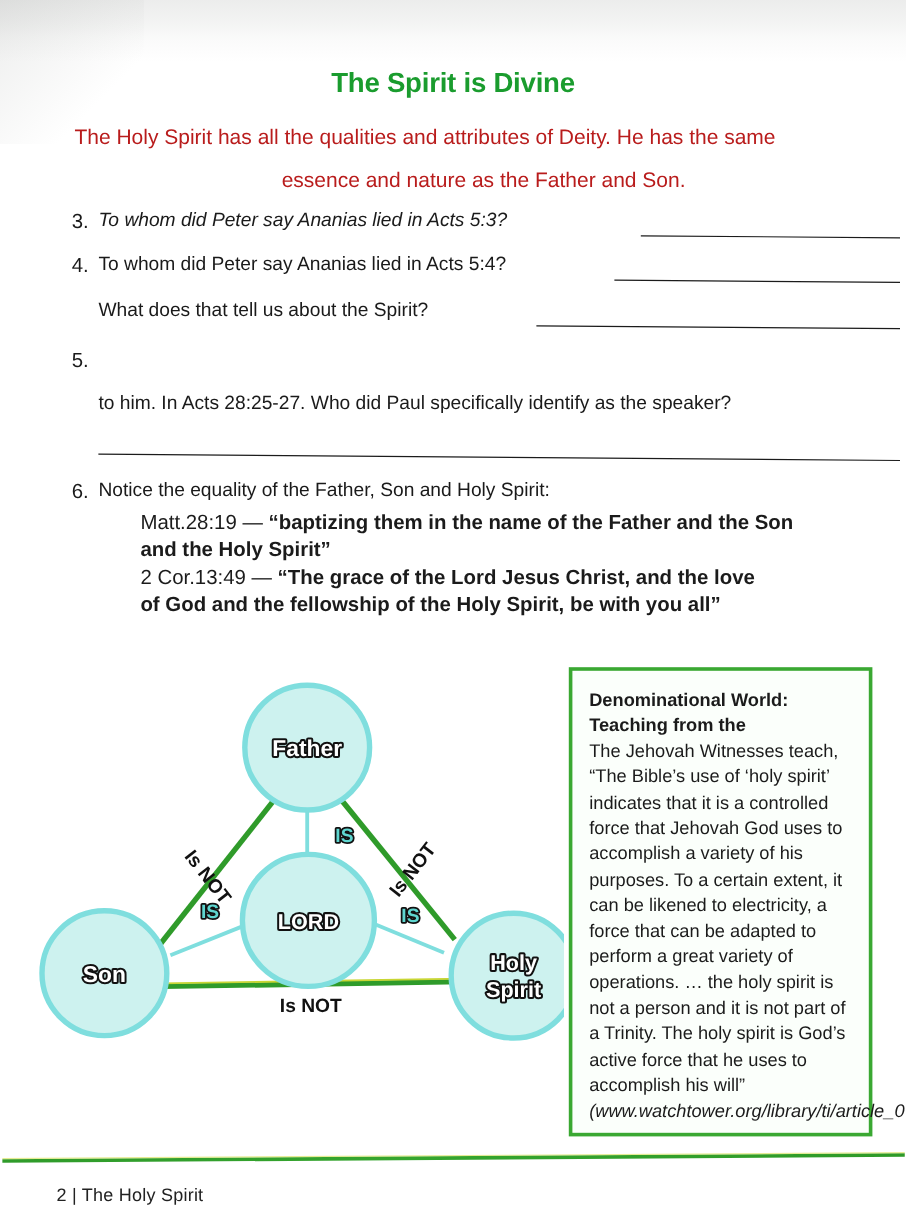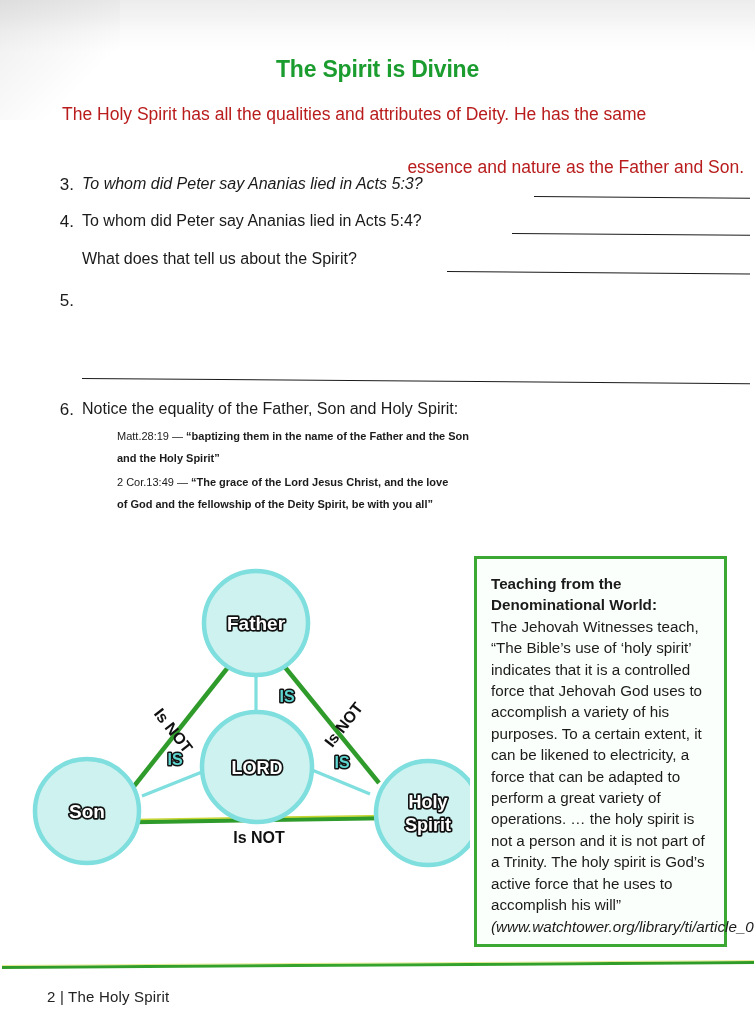--- a/index.html
+++ b/index.html
@@ -57,21 +57,21 @@
   .intro {
     position: absolute;
     left: 62px; top: 96px;
     width: 682px;
     font-size: 17.5px;
     line-height: 36px;
     color: #b91c1c;
     text-align: justify;
     text-justify: inter-word;
   }
-  .intro .l2 { text-align: right; margin-top: 17px; }
+  .intro .l2 { text-align: center; }
   .q-num {
     position: absolute;
     text-align: right;
     width: 26px;
     font-size: 17px;
   }
   .q-body { position: absolute; }
 
   .ans-line {
     position: absolute;
@@ -79,21 +79,21 @@
     height: 0;
   }
   .ans-line.tilt {
     transform: rotate(0.45deg);
     transform-origin: left center;
   }
 
   
   .scrip {
     position: absolute;
-    font-size: 11px;
+    font-size: 17px;
     line-height: 22px;
     color: #1b1b1b;
   }
   .scrip .ref { font-weight: normal; }
   .scrip .quote { font-weight: bold; }
 
   
   .diagram {
     position: absolute;
     left: 30px; top: 568px;
@@ -168,33 +168,34 @@
   <div class="ans-line tilt" style="left:534px; top:196px; width:216px;"></div>
 
   <div class="q-num" style="left:48px; top:212px;">4.</div>
   <div class="q-body" style="left:82px; top:212px;">To whom did Peter say Ananias lied in Acts 5:4?</div>
   <div class="ans-line tilt" style="left:512px; top:233px; width:238px;"></div>
 
   <div class="q-body" style="left:82px; top:250px;">What does that tell us about the Spirit?</div>
   <div class="ans-line tilt" style="left:447px; top:271px; width:303px;"></div>
 
   <div class="q-num" style="left:48px; top:291px;">5.</div>
+  <div class="q-body" style="left:82px; top:328px;">to him. In Acts 28:25-27. Who did Paul specifically identify as the speaker?</div>
   <div class="ans-line tilt" style="left:82px; top:378px; width:668px;"></div>
 
   <div class="q-num" style="left:48px; top:400px;">6.</div>
   <div class="q-body" style="left:82px; top:400px;">Notice the equality of the Father, Son and Holy Spirit:</div>
 
   <div class="scrip" style="left:117px; top:425px; width:620px;">
     <span class="ref">Matt.28:19 — </span><span class="quote">“baptizing them in the name of the Father and the Son</span>
     <div class="quote">and the  Holy Spirit”</div>
   </div>
 
   <div class="scrip" style="left:117px; top:471px; width:620px;">
     <span class="ref">2 Cor.13:49 — </span><span class="quote">“The grace of the Lord Jesus Christ, and the love</span>
-    <div class="quote">of God and the fellowship of the Deity Spirit, be with you all”</div>
+    <div class="quote">of God and the fellowship of the Holy Spirit, be with you all”</div>
   </div>
 
   <div class="diagram">
     <svg width="440" height="320" viewBox="0 0 440 320" xmlns="http://www.w3.org/2000/svg">
       <defs>
         <style>
           .node-circle { fill: #cdf2ef; stroke: #7fdede; stroke-width: 4.5; }
           .edge-outer  { stroke: #2f9b2a; stroke-width: 4.5; fill: none; }
           .edge-outer-hl { stroke: #c8d634; stroke-width: 1.6; fill: none; }
           .edge-inner  { stroke: #7fdede; stroke-width: 3.2; fill: none; }
@@ -236,22 +237,22 @@
       <text class="isnot-label" x="229" y="275">Is NOT</text>
 
       <text class="is-label" x="257" y="134">IS</text>
       <text class="is-label" x="145" y="197">IS</text>
       <text class="is-label" x="312" y="200">IS</text>
     </svg>
   </div>
 
   <div class="sidebox">
     <div class="sidebox-inner">
+      <span class="sidebox-heading">Denominational World:</span>
       <span class="sidebox-heading">Teaching from the</span>
-      <span class="sidebox-heading">Denominational World:</span>
       <span>The Jehovah Witnesses teach, “The Bible’s use of ‘holy spirit’ indicates that it is a controlled force that Jehovah God uses to accomplish a variety of his purposes. To a certain extent, it can be likened to electricity, a force that can be adapted to perform a great variety of operations. … the holy spirit is not a person and it is not part of a Trinity. The holy spirit is God’s active force that he uses to accomplish his will” </span><span class="sidebox-cite">(www.watchtower.org/library/ti/article_07).</span>
     </div>
   </div>
 
   <div class="footer-rule"></div>
   <div class="footer-text">2 | The Holy Spirit</div>
 
 </div>
 
 </body></html>

